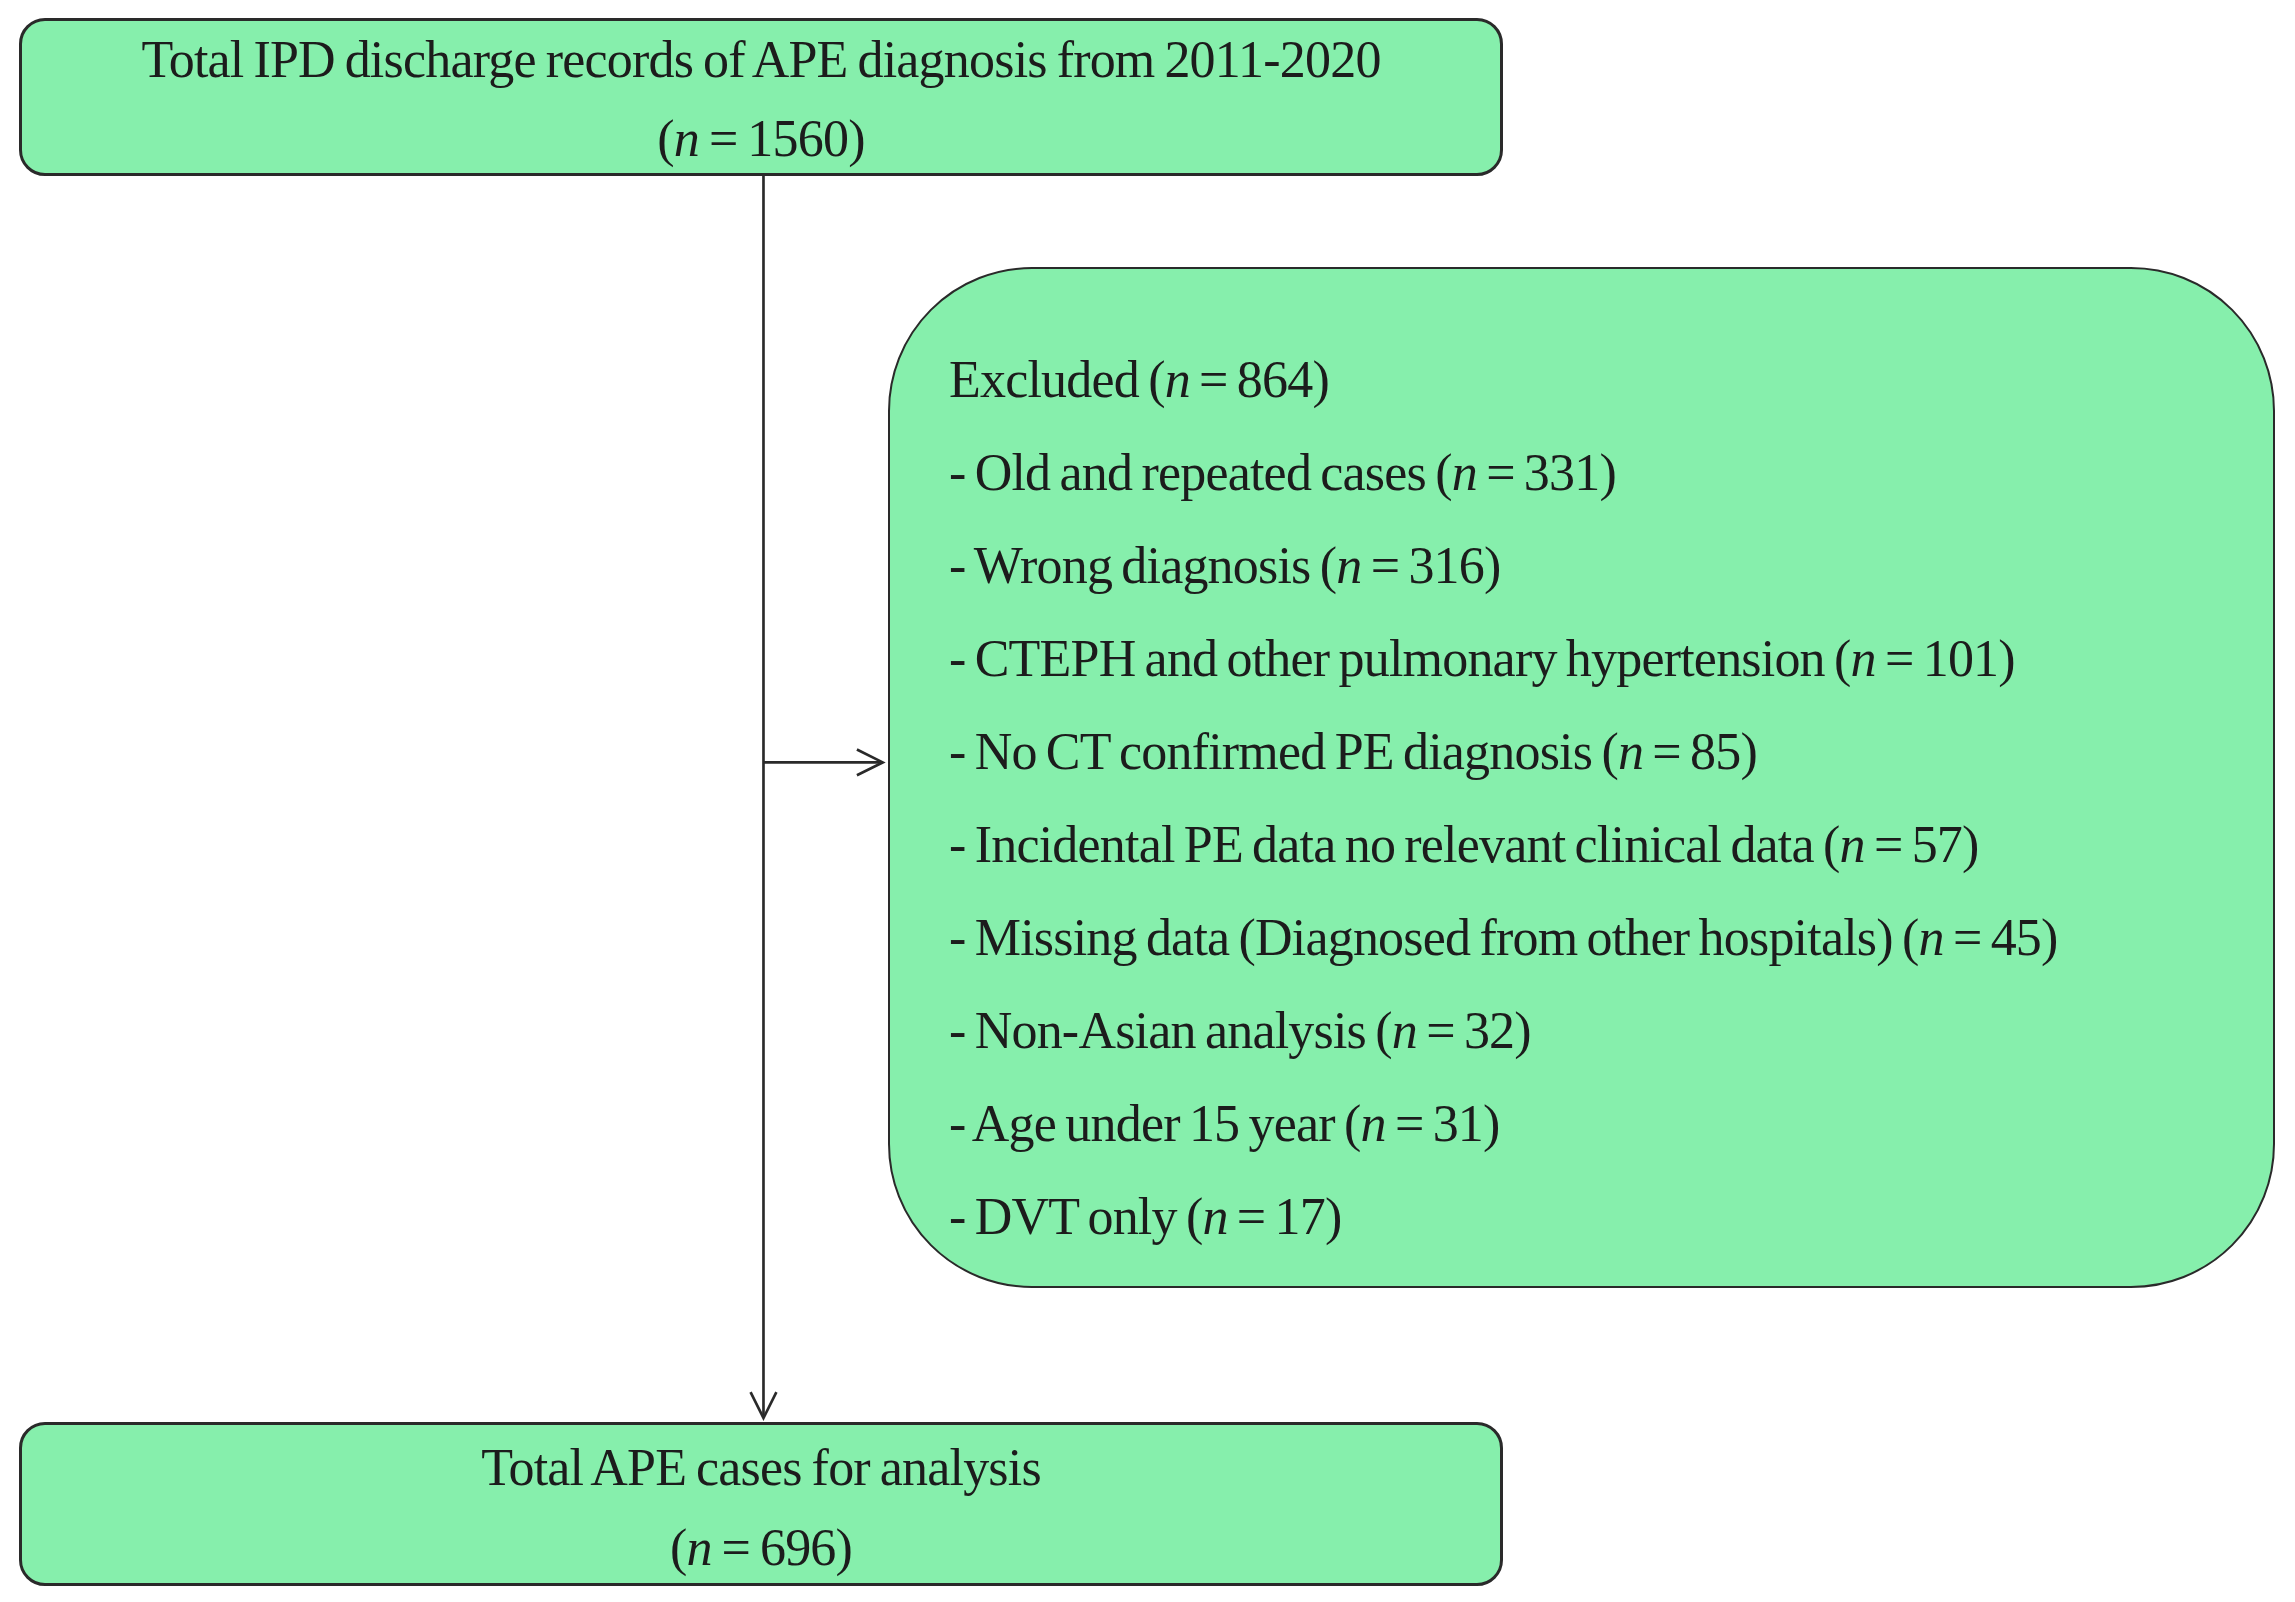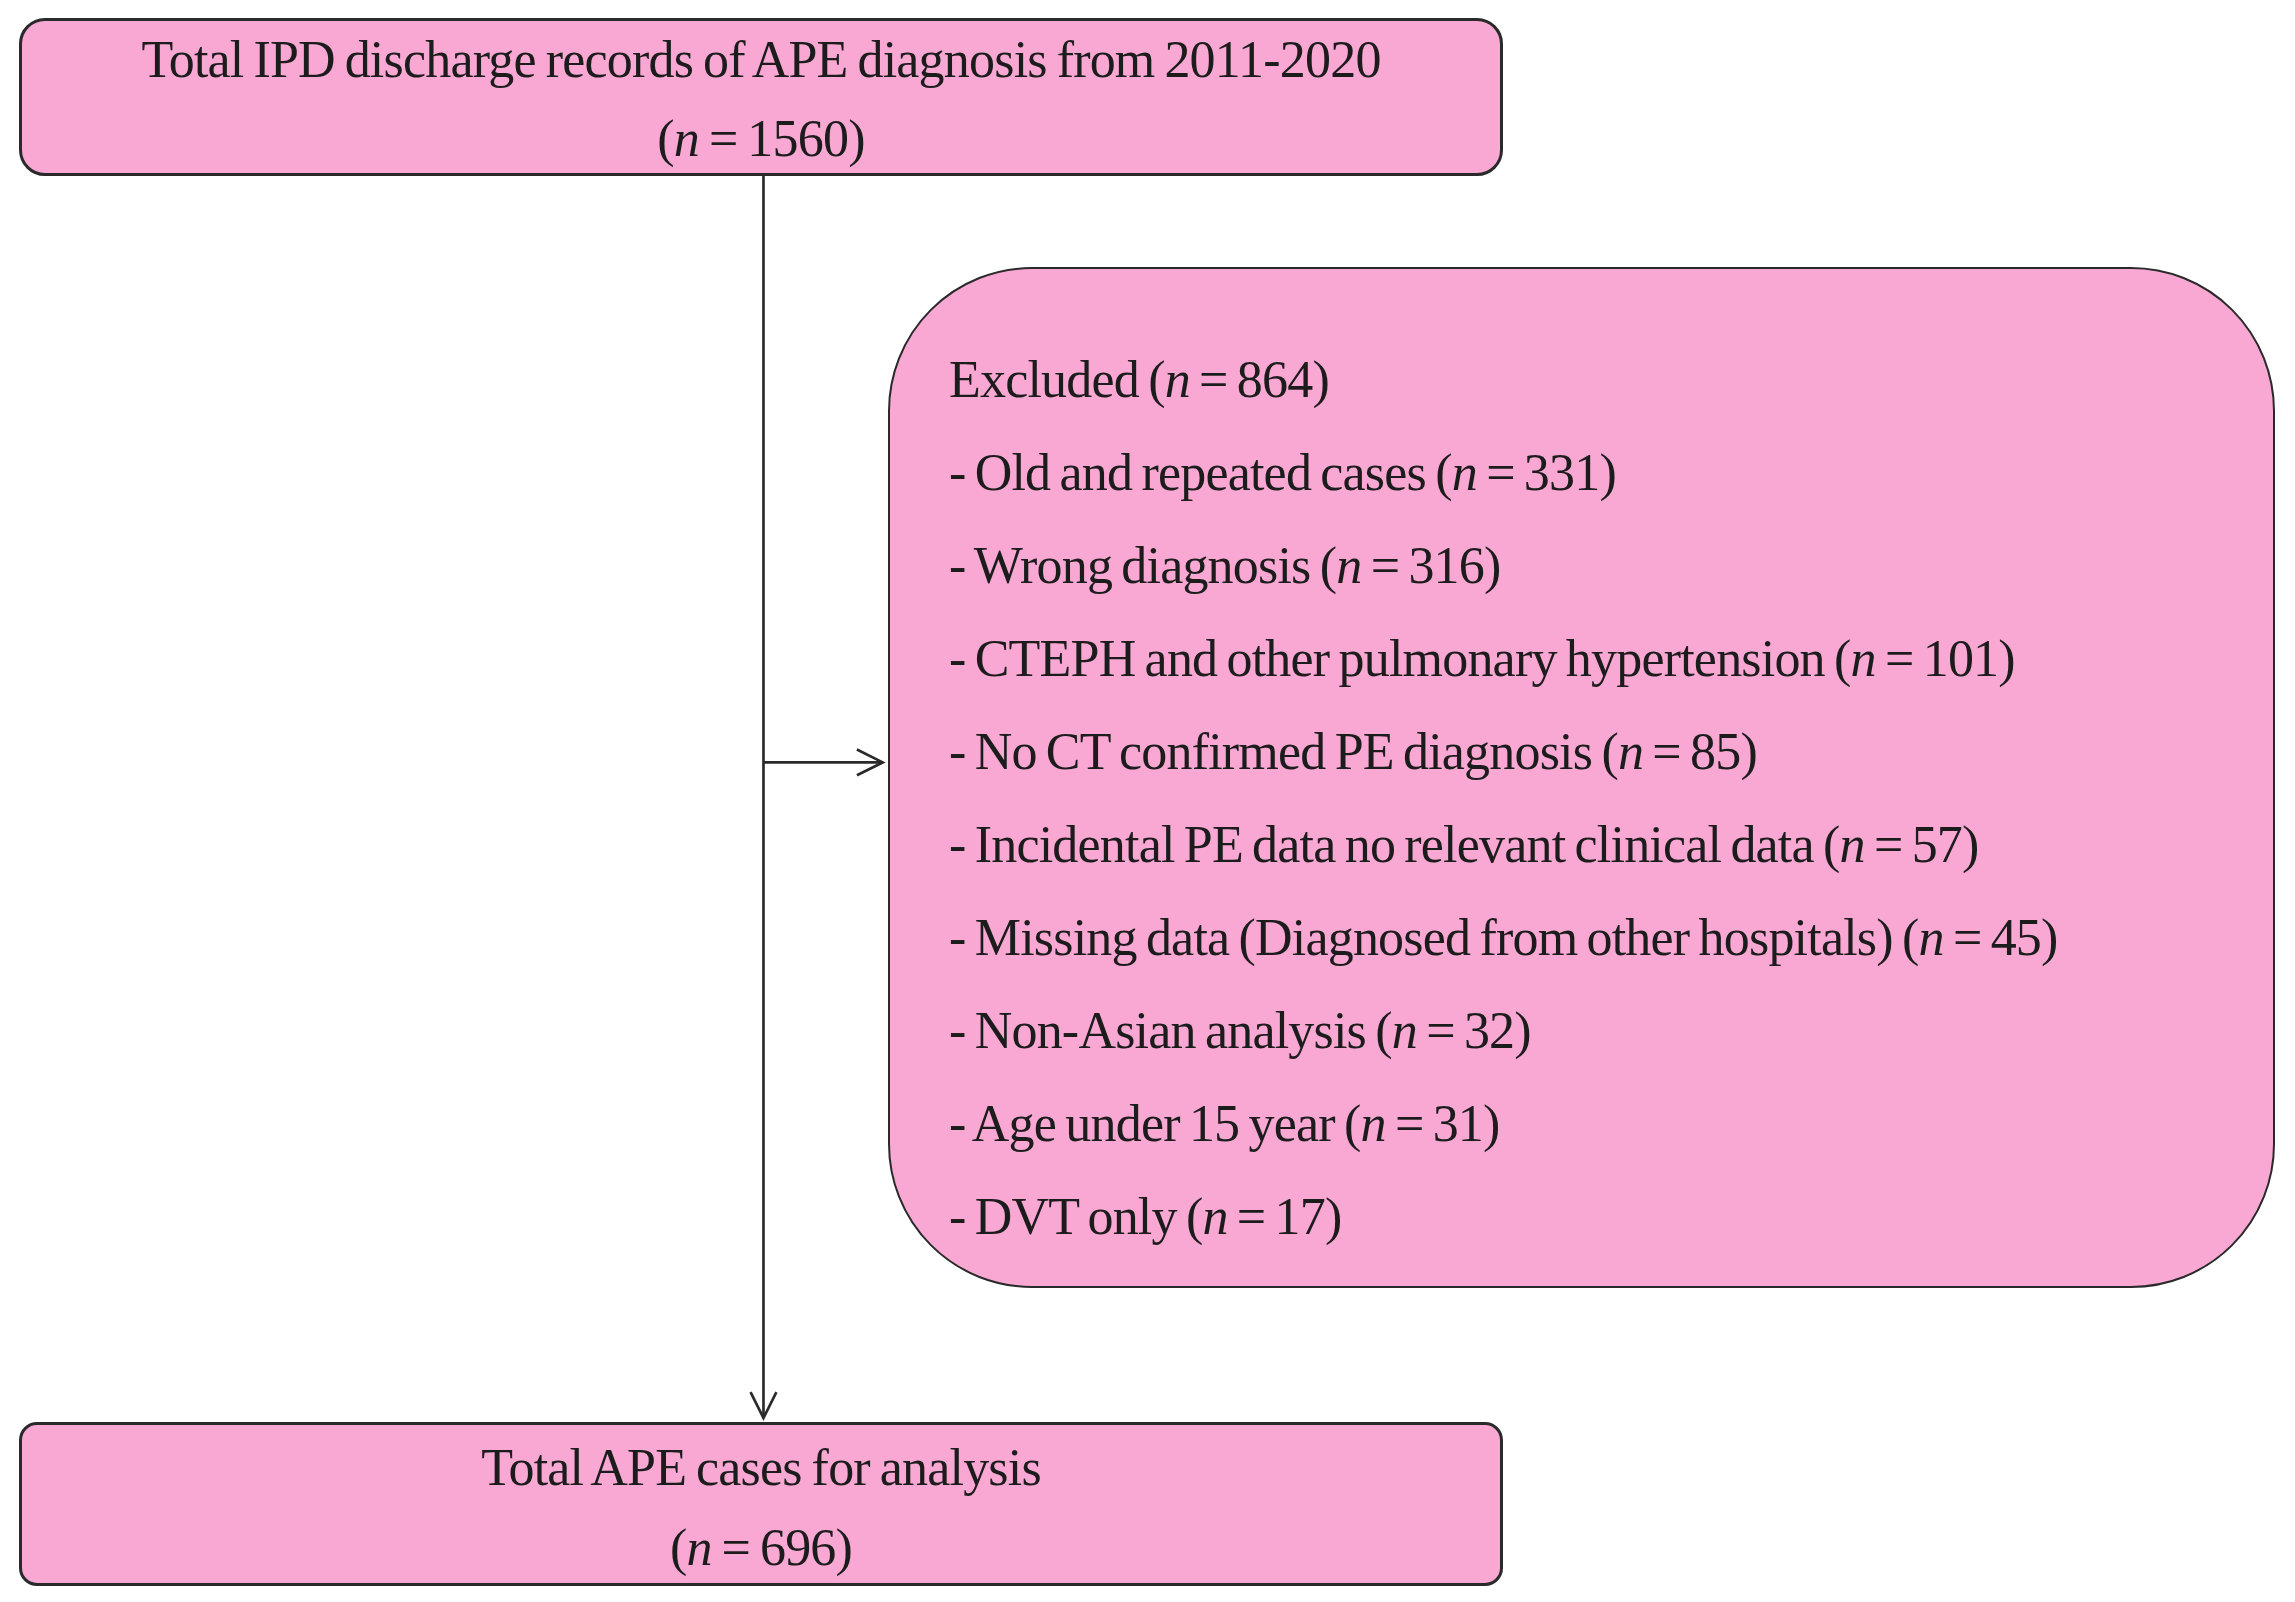--- a/index.html
+++ b/index.html
@@ -11,41 +11,41 @@
     position: relative;
     width: 2295px;
     height: 1603px;
     font-family: "Liberation Serif", serif;
     color: #1c1c1c;
     overflow: hidden;
   }
   .flow-box {
     position: absolute;
     box-sizing: border-box;
-    background: #f9a8d4;
+    background: #86efac;
     border: 3px solid #2a2a2a;
   }
   #top-box {
     left: 19px;
     top: 17.5px;
     width: 1484px;
     height: 158px;
     border-radius: 26px;
     display: flex;
     flex-direction: column;
     justify-content: space-between;
     align-items: center;
     padding: 13.7px 9px 7.6px 9px;
   }
   #bottom-box {
     left: 19px;
     top: 1422px;
     width: 1484px;
     height: 164px;
-    border-radius: 18px;
+    border-radius: 26px;
     display: flex;
     flex-direction: column;
     justify-content: space-between;
     align-items: center;
     padding: 16.7px 9px 9px 9px;
   }
   #excluded-box {
     left: 888px;
     top: 267px;
     width: 1387px;

